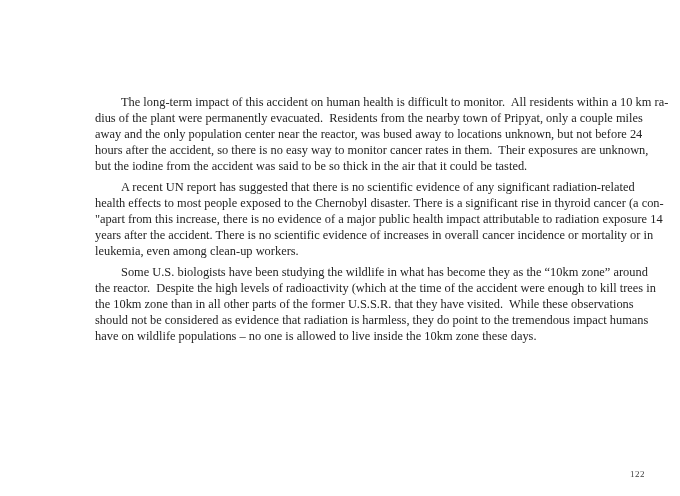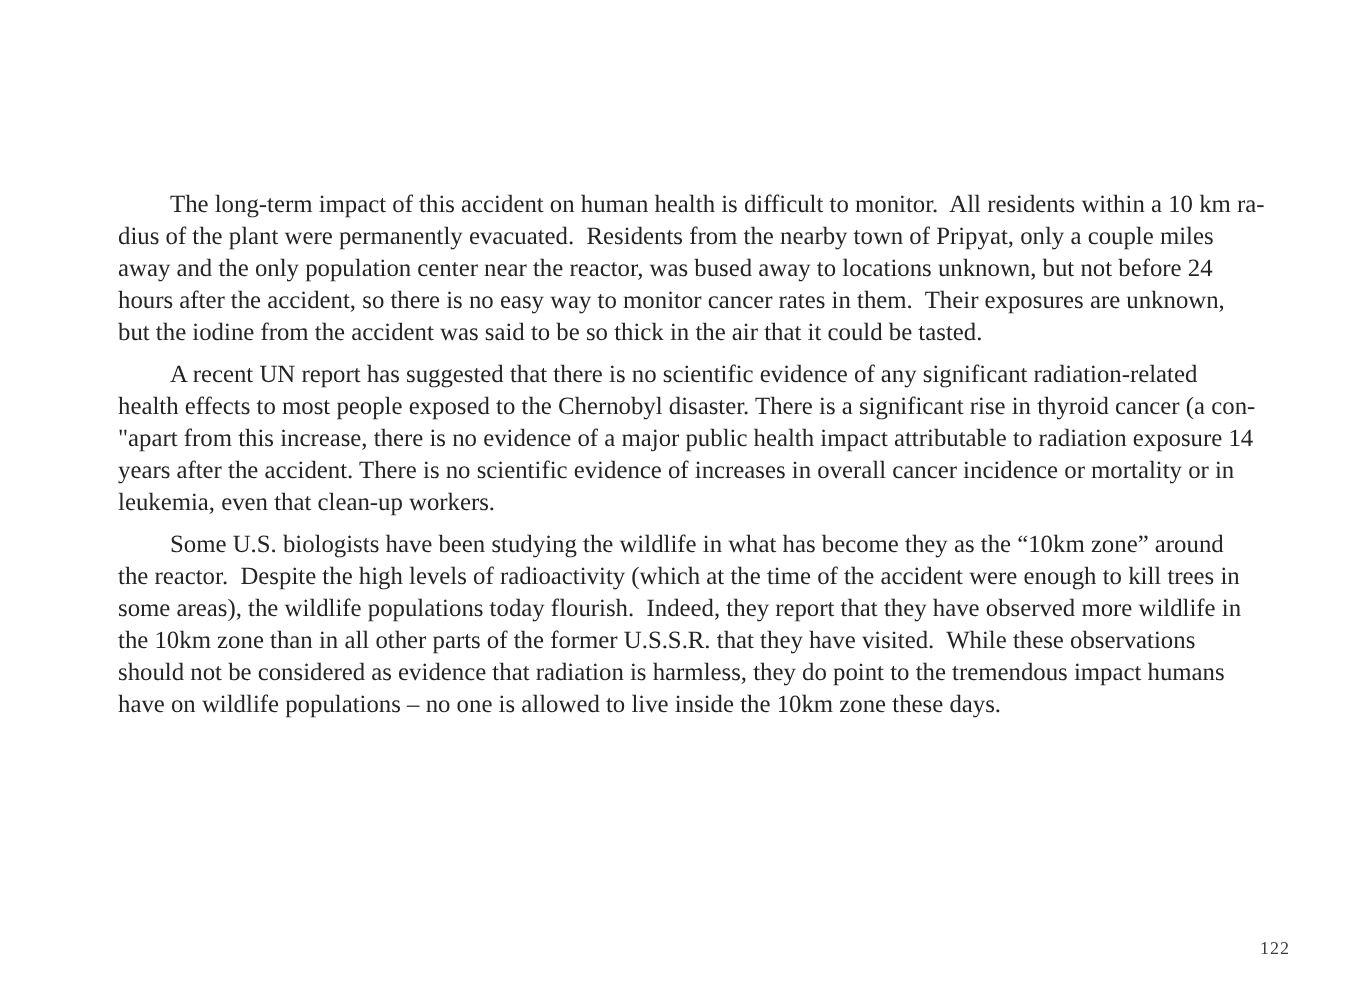--- a/index.html
+++ b/index.html
@@ -24,20 +24,21 @@
   }
   .para {
     margin: 0 0 5px 0;
     padding: 0;
   }
   .line {
     white-space: pre;
     font-size: 12.4px;
     line-height: 16px;
     height: 16px;
+    margin-left: 36px;
   }
   .para .line:first-child {
     padding-left: 26px;
   }
   .page-number {
     position: absolute;
     top: 469px;
     left: 630px;
     font-size: 9px;
     line-height: 11px;
@@ -57,27 +58,26 @@
       <div class="line">away and the only population center near the reactor, was bused away to locations unknown, but not before 24</div>
       <div class="line">hours after the accident, so there is no easy way to monitor cancer rates in them.  Their exposures are unknown,</div>
       <div class="line">but the iodine from the accident was said to be so thick in the air that it could be tasted.</div>
     </div>
 
     <div class="para">
       <div class="line">A recent UN report has suggested that there is no scientific evidence of any significant radiation-related</div>
       <div class="line">health effects to most people exposed to the Chernobyl disaster. There is a significant rise in thyroid cancer (a con-</div>
       <div class="line">"apart from this increase, there is no evidence of a major public health impact attributable to radiation exposure 14</div>
       <div class="line">years after the accident. There is no scientific evidence of increases in overall cancer incidence or mortality or in</div>
-      <div class="line">leukemia, even that clean-up workers.</div>
+      <div class="line">leukemia, even among clean-up workers.</div>
     </div>
 
     <div class="para">
       <div class="line">Some U.S. biologists have been studying the wildlife in what has become they as the “10km zone” around</div>
       <div class="line">the reactor.  Despite the high levels of radioactivity (which at the time of the accident were enough to kill trees in</div>
-      <div class="line">some areas), the wildlife populations today flourish.  Indeed, they report that they have observed more wildlife in</div>
       <div class="line">the 10km zone than in all other parts of the former U.S.S.R. that they have visited.  While these observations</div>
       <div class="line">should not be considered as evidence that radiation is harmless, they do point to the tremendous impact humans</div>
       <div class="line">have on wildlife populations – no one is allowed to live inside the 10km zone these days.</div>
     </div>
 
   </div>
 
   <div class="page-number">122</div>
 </div>
 

